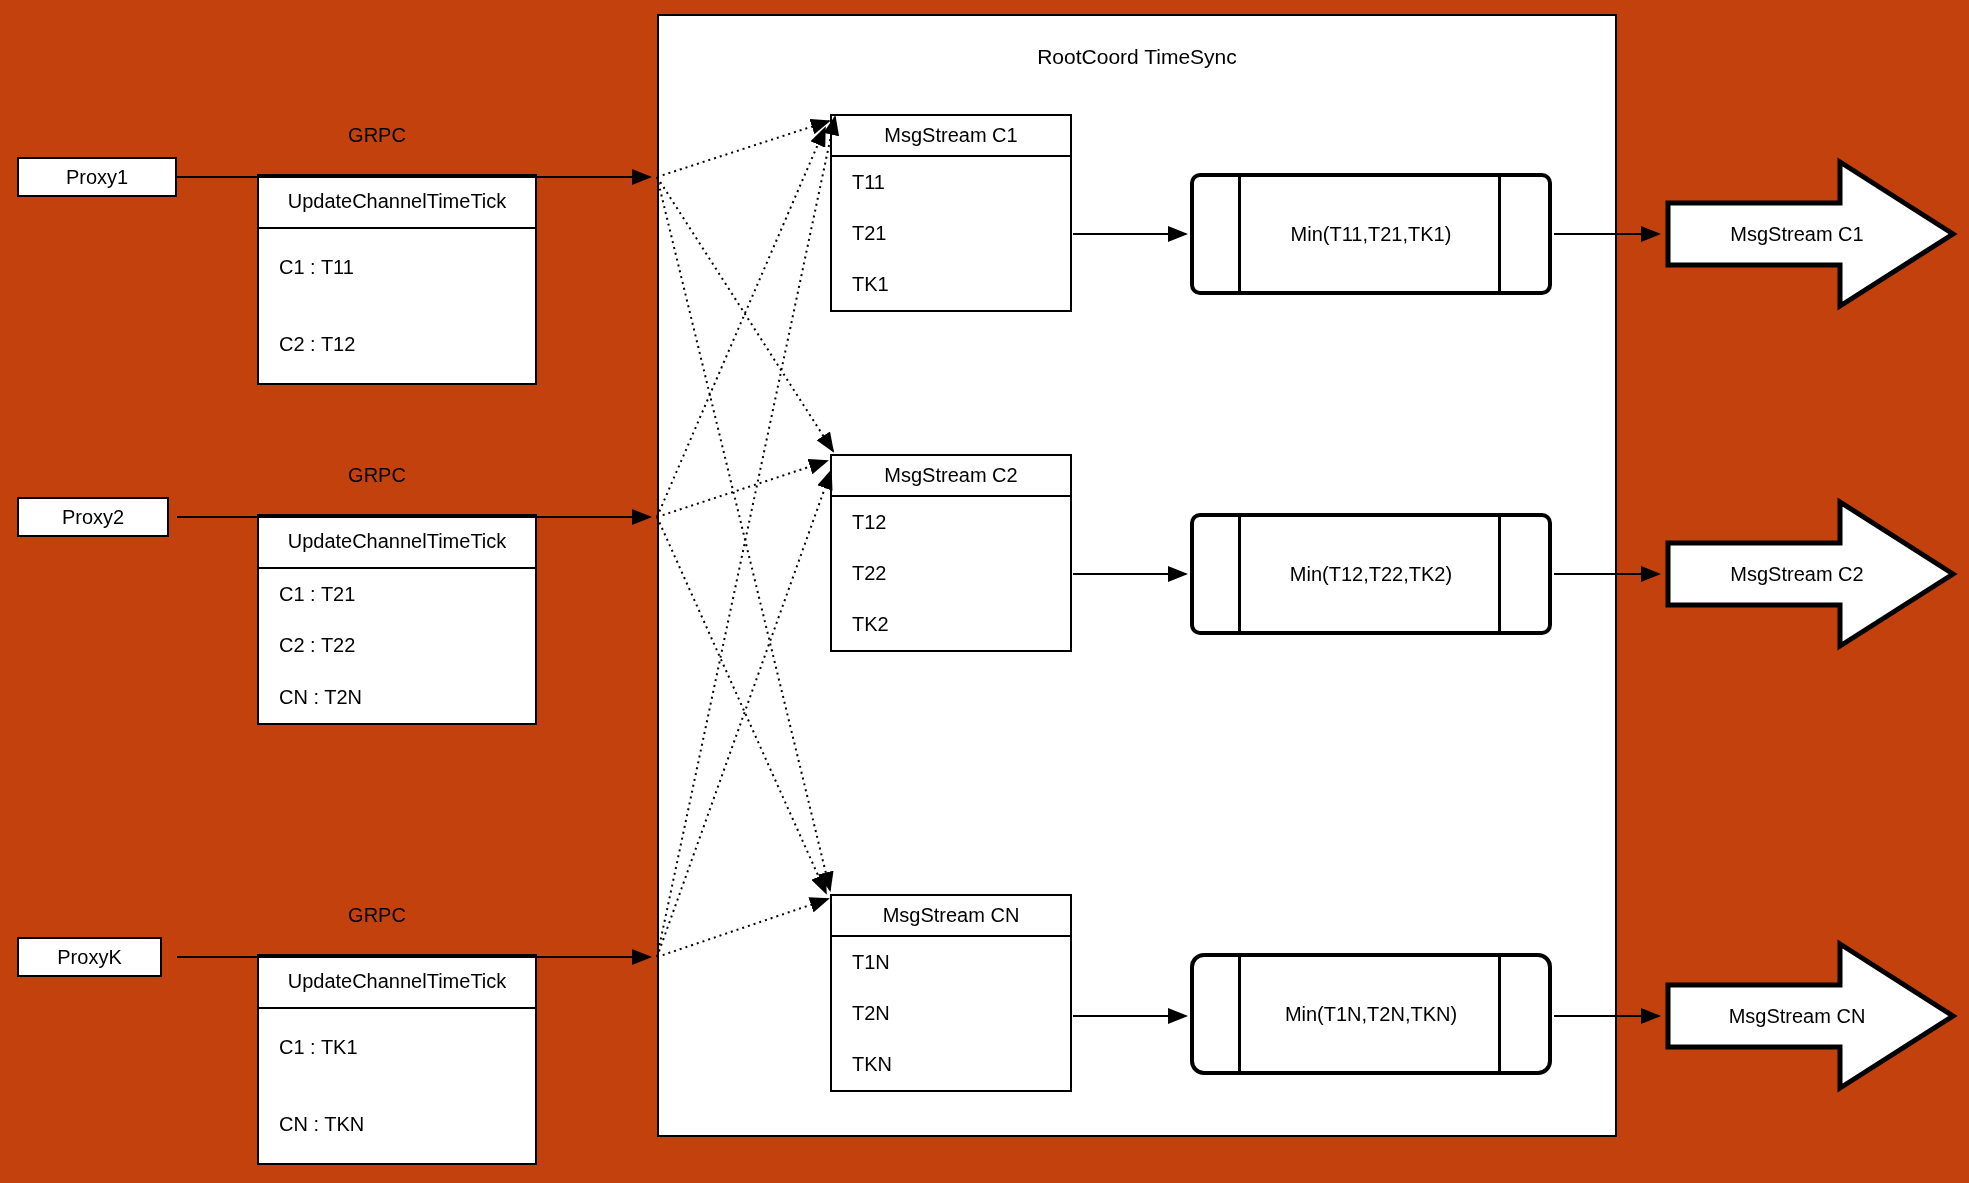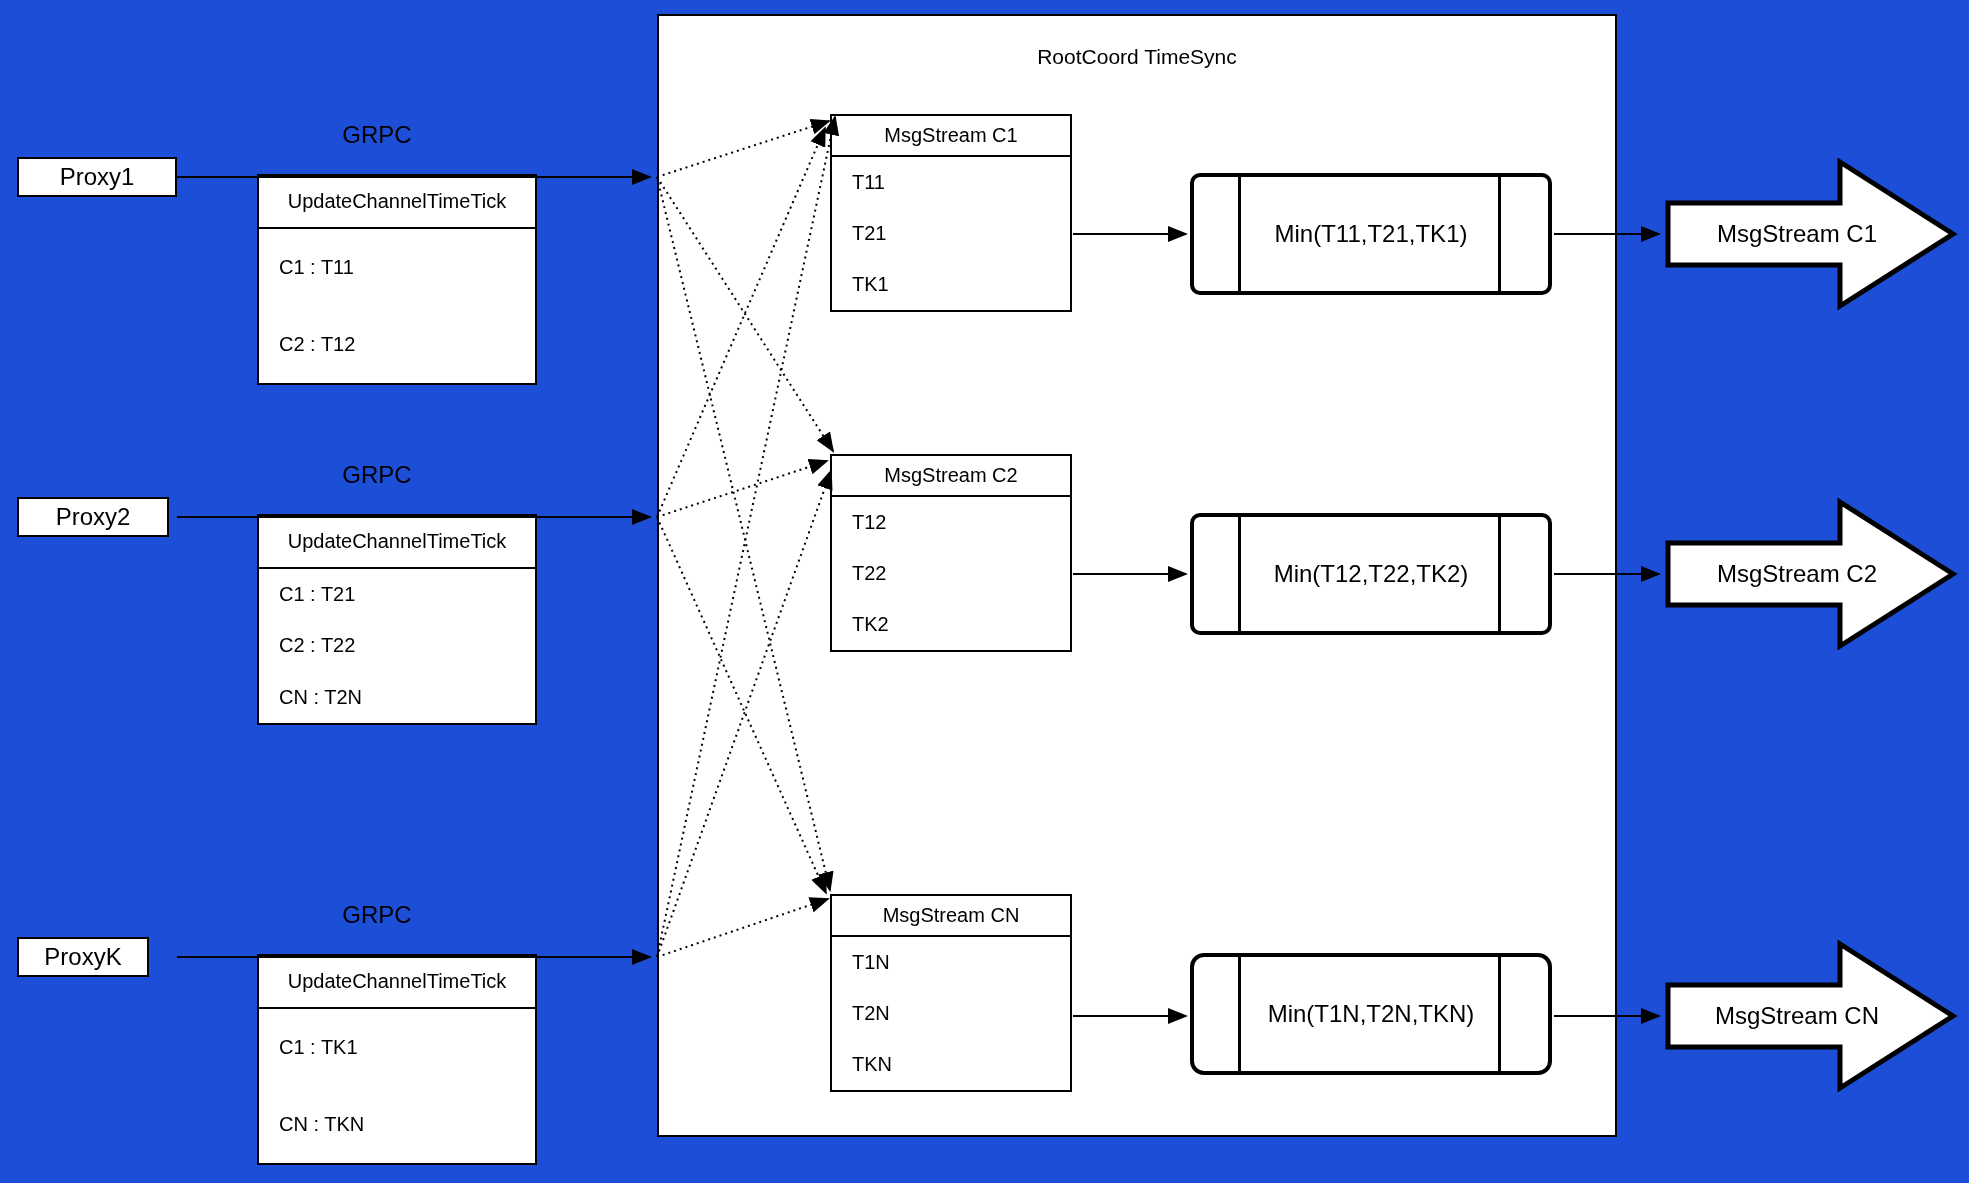--- a/index.html
+++ b/index.html
@@ -1,27 +1,27 @@
 <!DOCTYPE html>
 <html><head>
 <meta charset="utf-8">
 <style>
   html,body{margin:0;padding:0;background:#fff;}
   #canvas{
     position:relative;
     width:1969px;height:1183px;
-    background:#1d4ed8;
+    background:#c2410c;
     font-family:"Liberation Sans", sans-serif;
     color:#000;
     overflow:hidden;
   }
   .abs{position:absolute;}
   .box{border:2px solid #000;background:#fff;box-sizing:border-box;}
   .ctr{display:flex;align-items:center;justify-content:center;}
-  .lbl{font-size:24px;white-space:nowrap;}
+  .lbl{font-size:20px;white-space:nowrap;}
   .title-lbl{font-size:21px;}
   .vtable{display:flex;flex-direction:column;}
   .thead{border-bottom:2px solid #000;display:flex;align-items:center;justify-content:center;font-size:20px;}
   .trow{flex:1;display:flex;align-items:center;padding-left:20px;font-size:20px;}
   .minbox{border:4px solid #000;border-radius:10px;background:#fff;box-sizing:border-box;}
   .minline{position:absolute;top:0;bottom:0;width:3px;background:#000;}
   svg.connector-layer{position:absolute;left:0;top:0;z-index:5;pointer-events:none;}
   .layer-boxes{position:absolute;left:0;top:0;z-index:1;width:100%;height:100%;}
   .layer-over{position:absolute;left:0;top:0;z-index:6;width:100%;height:100%;pointer-events:none;}
 </style>
@@ -47,21 +47,21 @@
     </div>
 
     <div class="abs box ctr lbl" style="left:17px;top:497px;width:152px;height:40px;">Proxy2</div>
     <div class="abs box vtable" style="left:257px;top:514px;width:280px;height:211px;">
       <div class="thead" style="height:51px;flex:none;">UpdateChannelTimeTick</div>
       <div class="trow">C1 :  T21</div>
       <div class="trow">C2 :  T22</div>
       <div class="trow">CN : T2N</div>
     </div>
 
-    <div class="abs box ctr lbl" style="left:17px;top:937px;width:132px;height:40px;">ProxyK</div>
+    <div class="abs box ctr lbl" style="left:17px;top:937px;width:145px;height:40px;">ProxyK</div>
     <div class="abs box vtable" style="left:257px;top:954px;width:280px;height:211px;">
       <div class="thead" style="height:51px;flex:none;">UpdateChannelTimeTick</div>
       <div class="trow">C1 :  TK1</div>
       <div class="trow">CN : TKN</div>
     </div>
 
     <div class="abs box vtable" style="left:830px;top:114px;width:242px;height:198px;">
       <div class="thead" style="height:39px;flex:none;">MsgStream C1</div>
       <div class="trow">T11</div>
       <div class="trow">T21</div>

